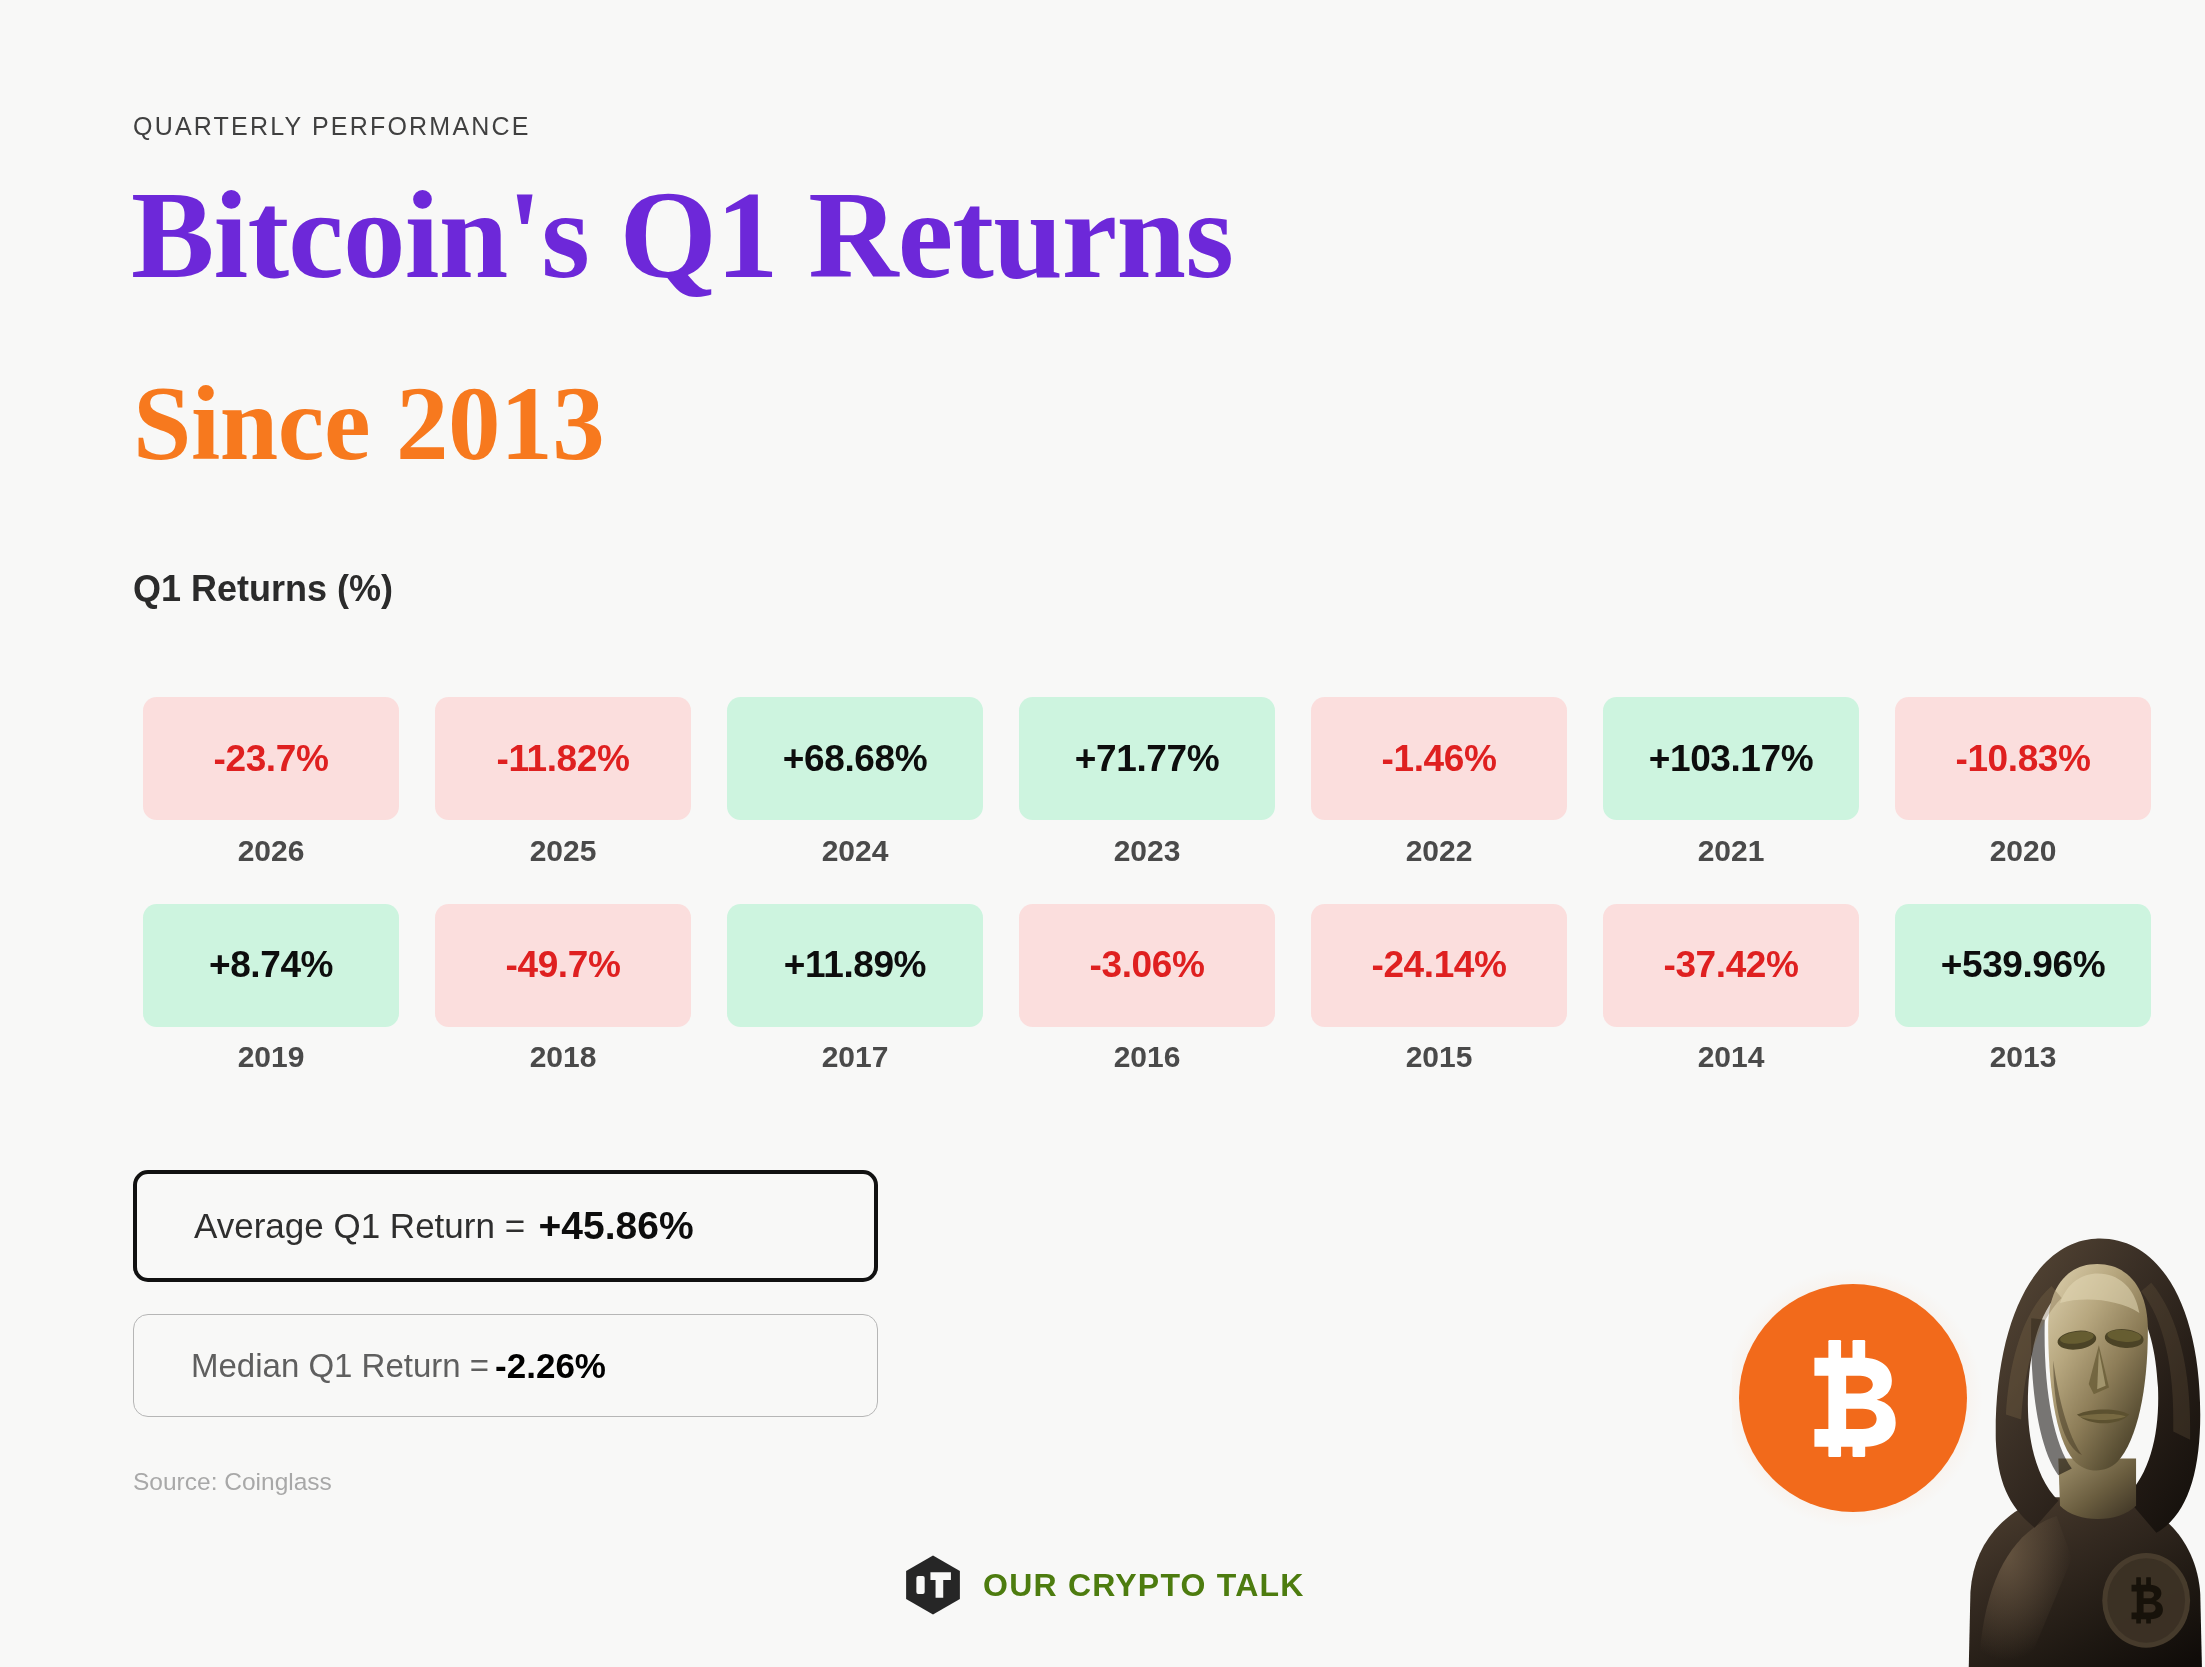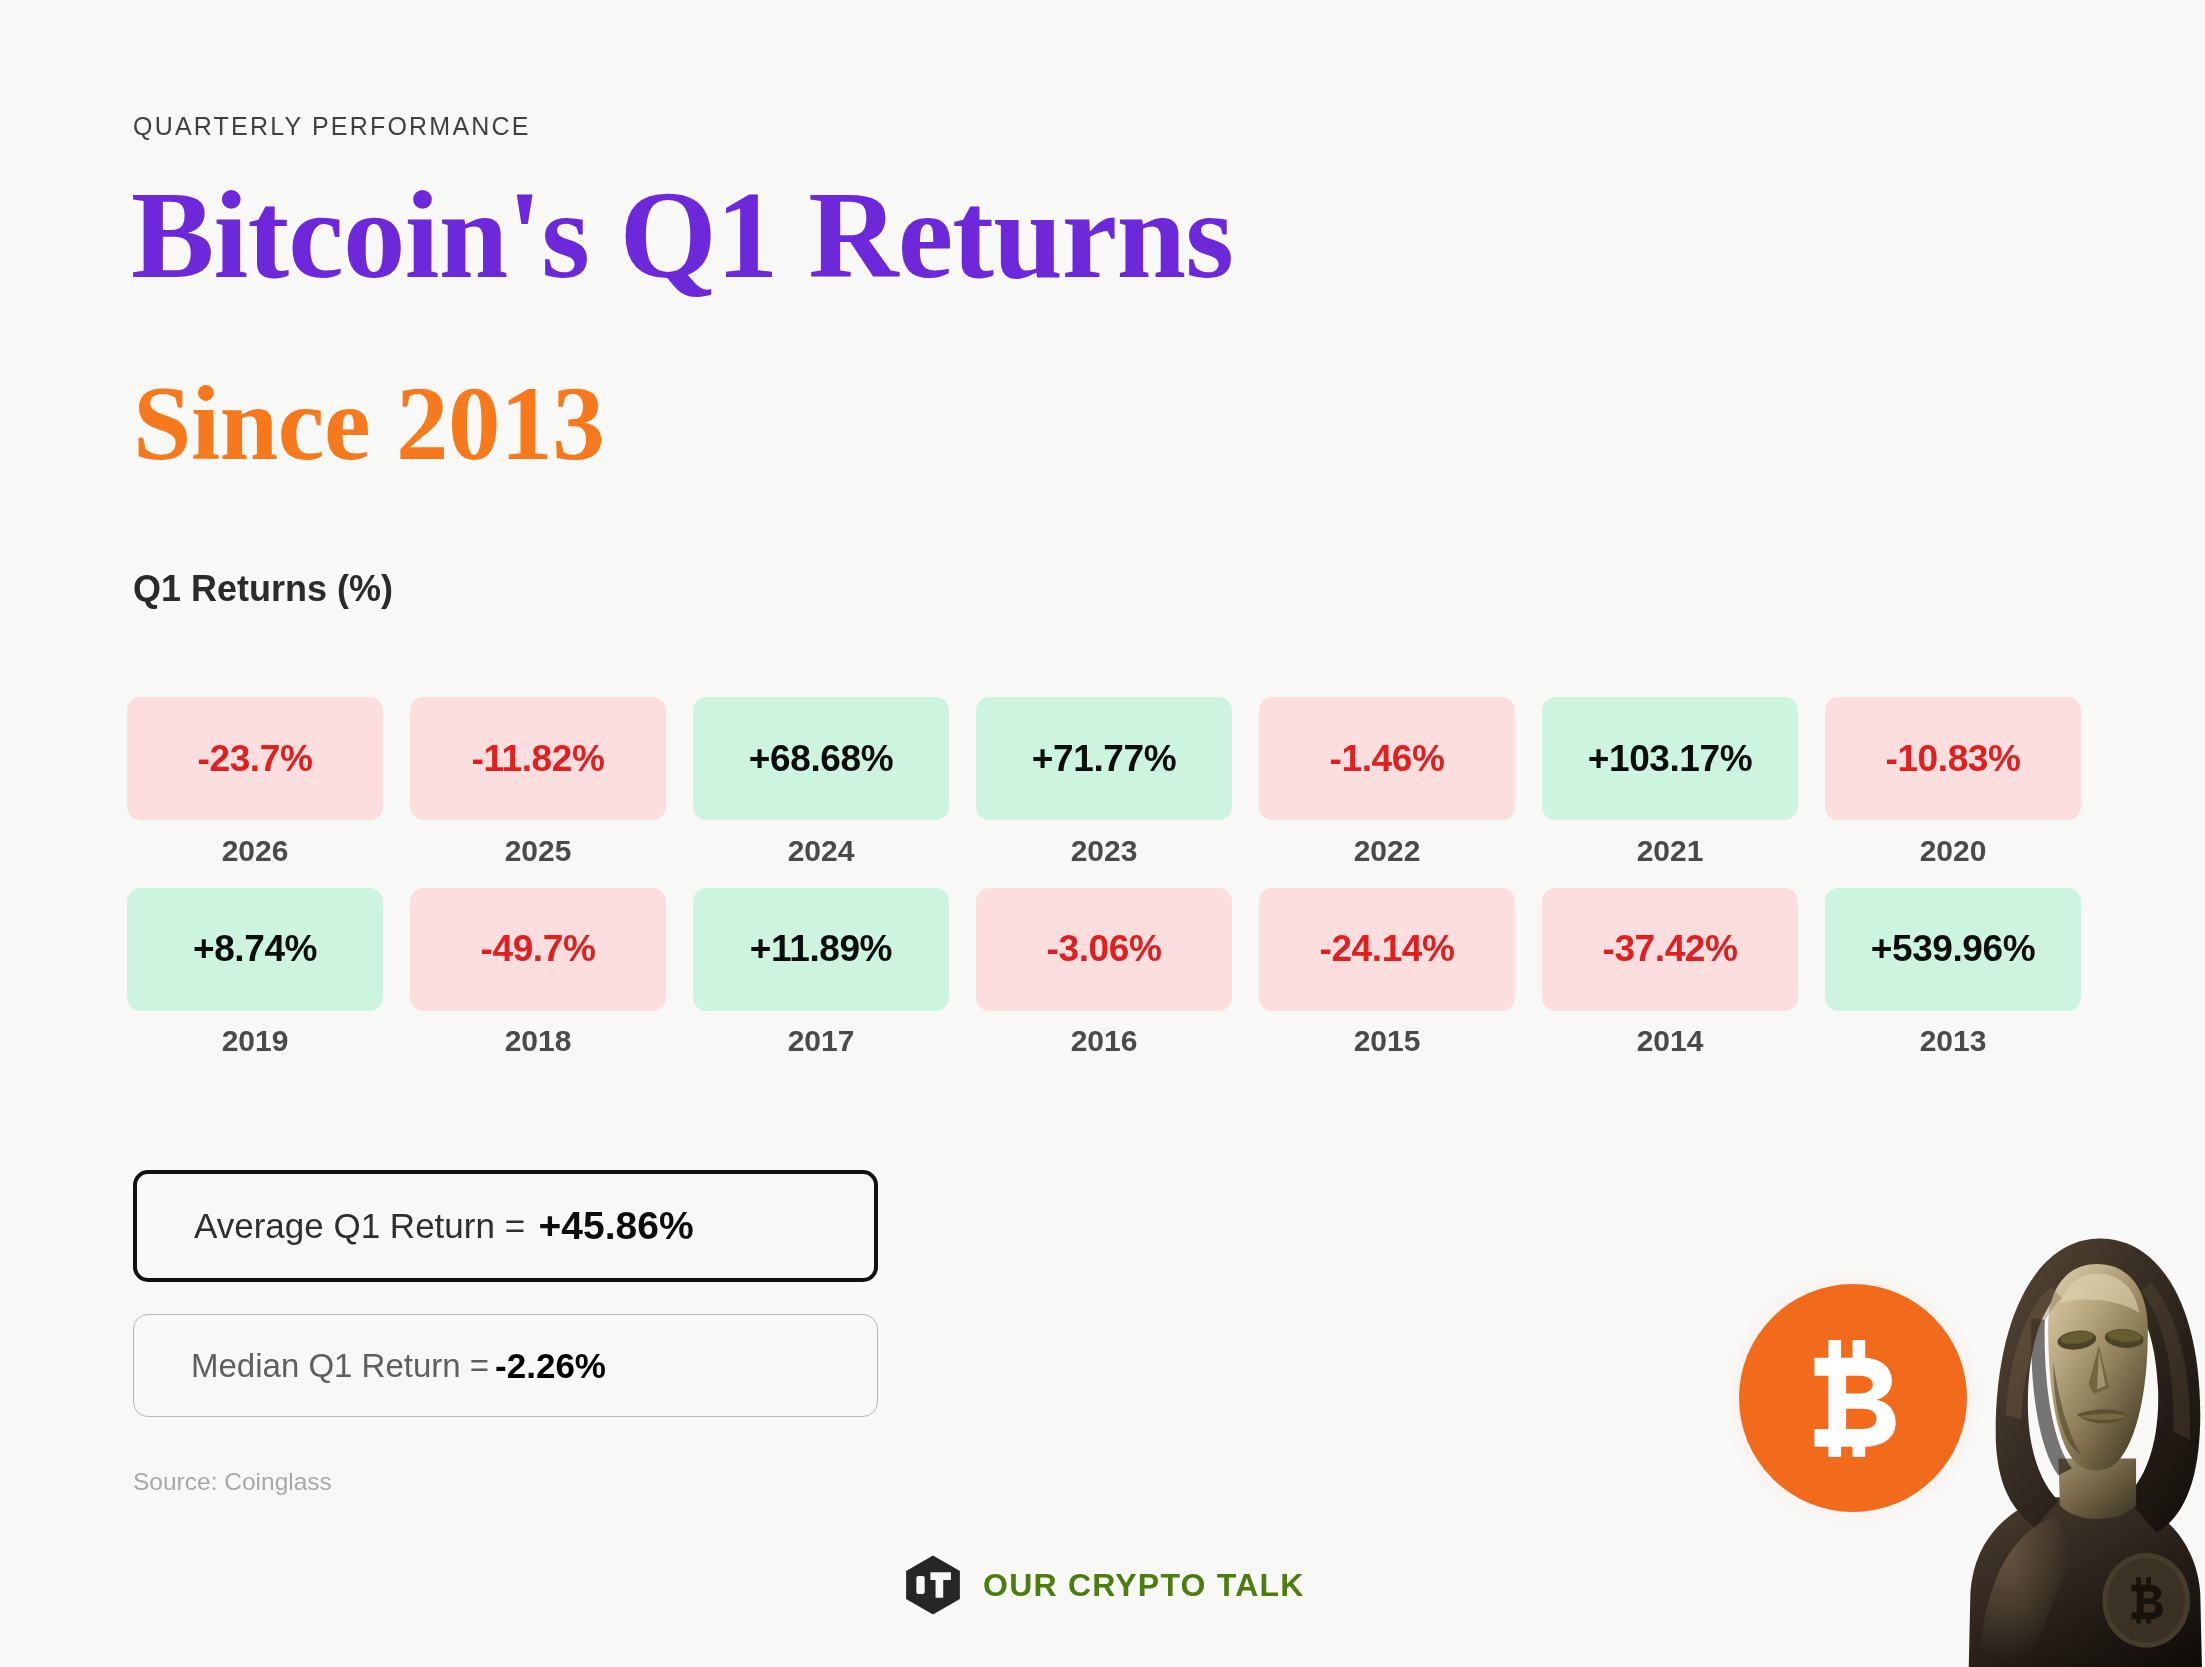--- a/index.html
+++ b/index.html
@@ -70,28 +70,29 @@
     top: 568px;
     font-size: 36px;
     font-weight: 700;
     color: #2B2B2B;
     white-space: nowrap;
   }
 
   
   .grid {
     position: absolute;
-    left: 127px;
+    left: 143px;
     top: 697px;
     width: 1960px;
     display: grid;
     grid-template-columns: repeat(7, 256px);
     grid-auto-rows: auto;
     column-gap: 27px;
     row-gap: 20px;
+    gap: 36px;
   }
 
   .cell {
     width: 256px;
   }
 
   .card {
     height: 123px;
     border-radius: 13.5px;
     display: flex;

